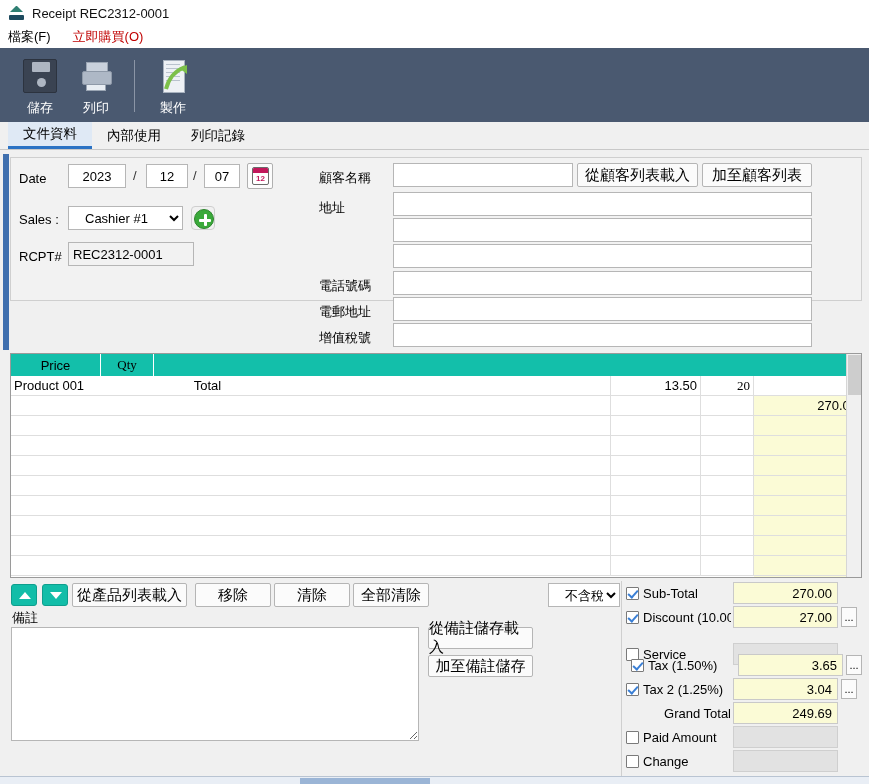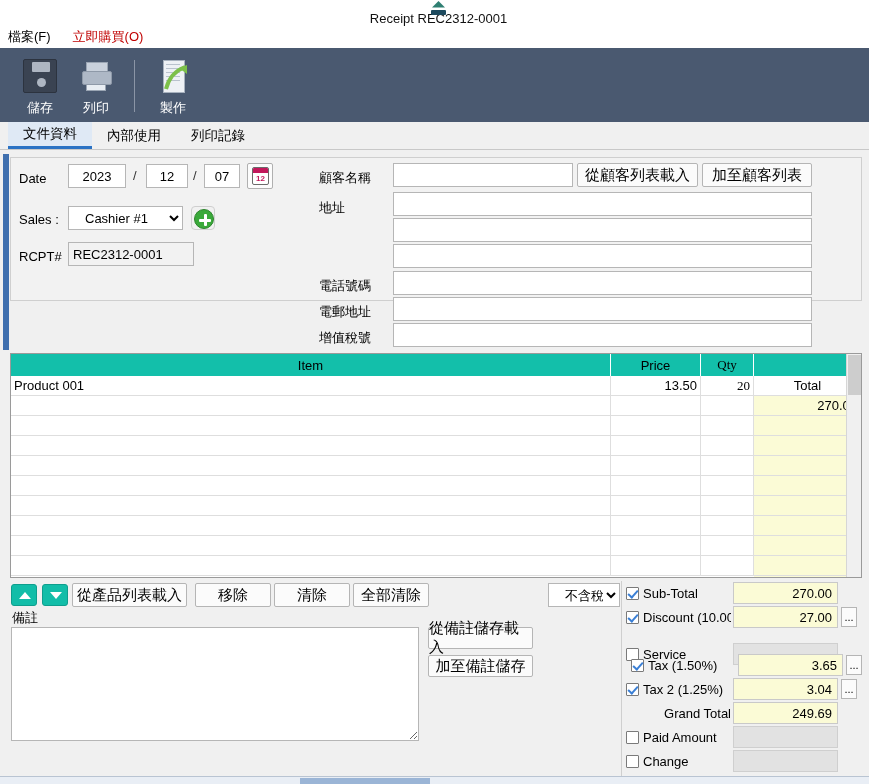--- a/index.html
+++ b/index.html
@@ -10,21 +10,21 @@
     font-size:13px;
     background:#f0f0f0;
     color:#000;
     overflow:hidden;
     position:relative;
   }
 
   
   #titlebar{
     height:26px; background:#ffffff;
-    display:flex; align-items:center; padding-left:8px; gap:7px;flex-direction:column;
+    display:flex; align-items:center; padding-left:8px; gap:7px;
   }
   #titlebar .tb-title{ font-size:13px; color:#111; }
   .app-icon{ width:17px;height:17px;position:relative;display:inline-block; }
   .app-icon .ai-top{position:absolute;left:2px;top:1px;width:13px;height:9px;
       background:#2f7f72;clip-path:polygon(50% 0,100% 72%,0 72%);}
   .app-icon .ai-base{position:absolute;left:1px;top:10px;width:15px;height:5px;
       background:#1d4a5e;border-radius:1px;}
 
   
   #menubar{
@@ -318,21 +318,20 @@
 
     <span class="lbl" style="left:308px; top:145px;">電郵地址</span>
     <input class="inp" style="left: 382px; top: 139px; width: 419px;" value="">
 
     <span class="lbl" style="left:308px; top:171px;">增值稅號</span>
     <input class="inp" style="left: 382px; top: 165px; width: 419px;" value="">
   </div>
 
   <div id="grid">
     <div class="grid-head">
-      <div class="gh col-item">Item</div>
       <div class="gh col-price">Price</div>
       <div class="gh col-qty">Qty</div>
       <div class="gh col-total">Total</div>
     </div>
     <div id="grid-body">
         <div class="grow">
           <div class="gc col-item">Product 001</div>
           <div class="gc num col-price">13.50</div>
           <div class="gc qty col-qty">20</div>
           <div class="gc total col-total">270.00</div>

